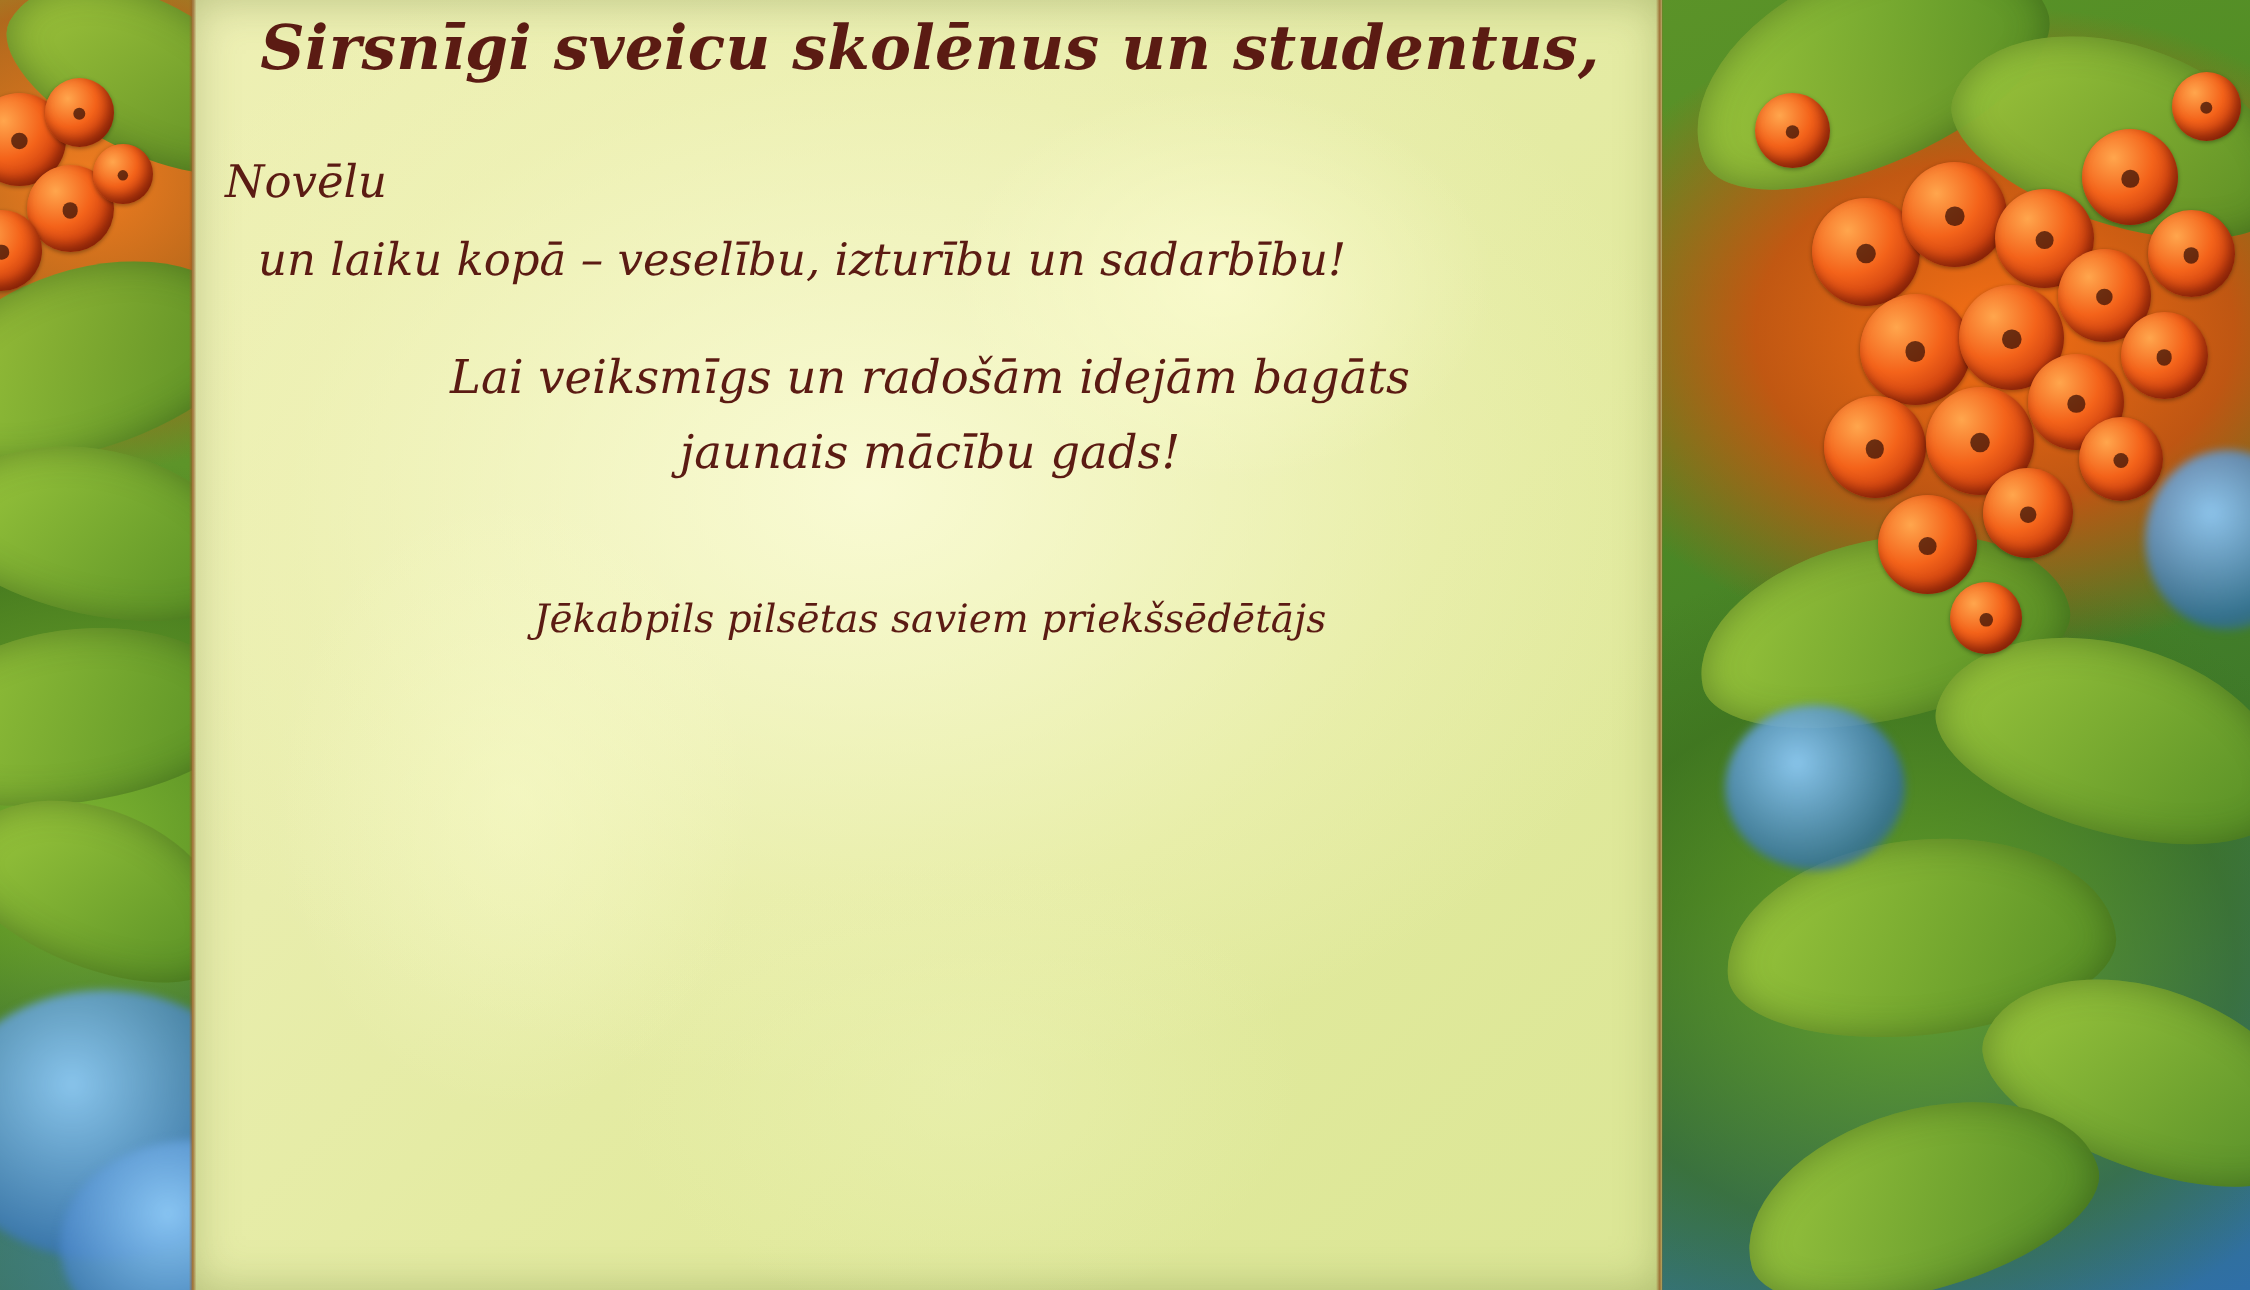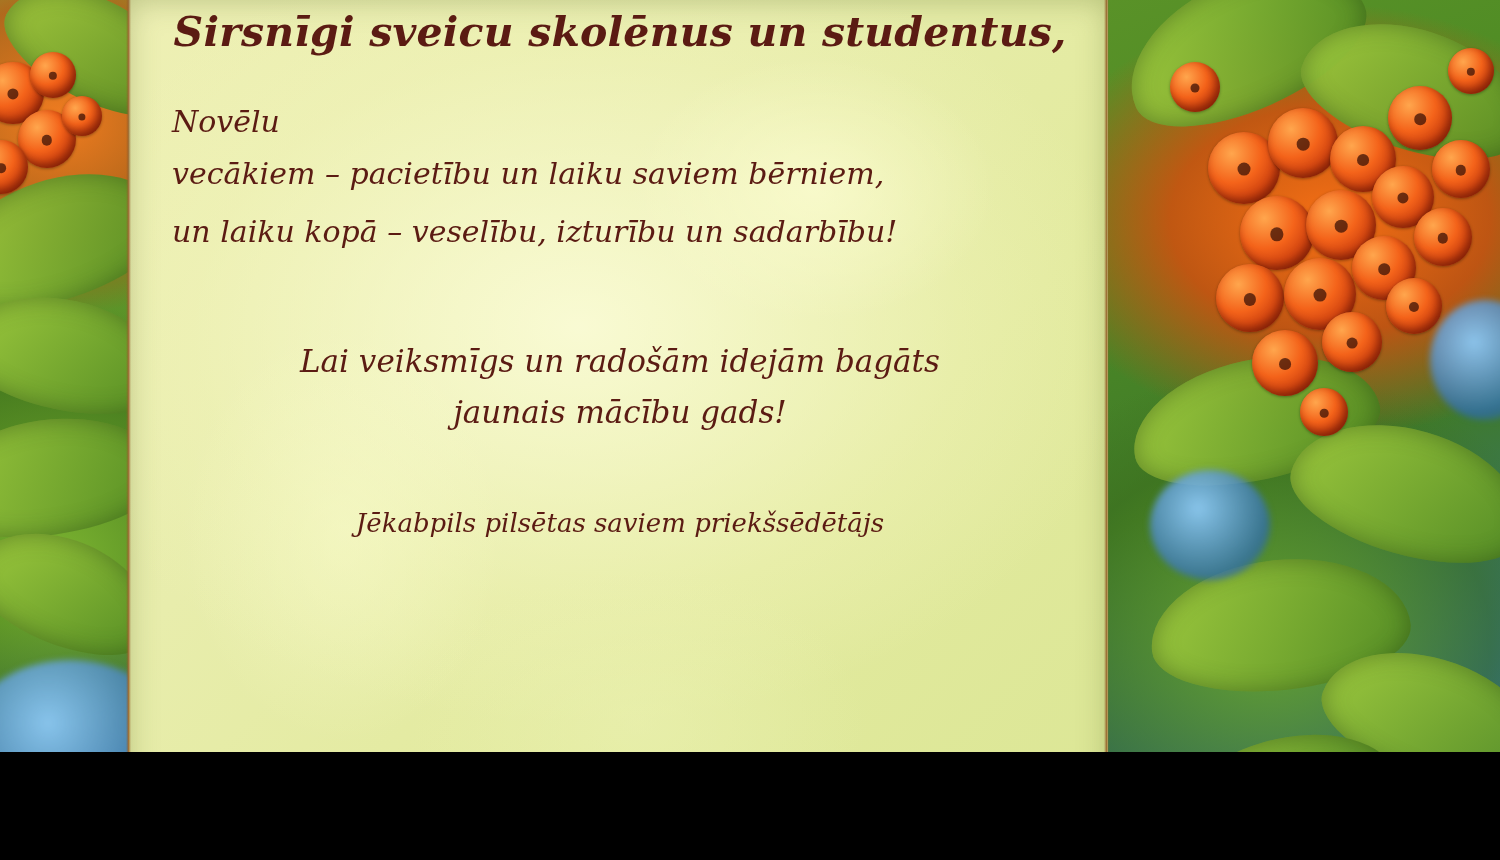--- a/index.html
+++ b/index.html
@@ -3,21 +3,21 @@
 <meta charset="utf-8">
 <style>
   html, body {
     margin: 0;
     padding: 0;
     background: #000;
   }
   #card {
     position: relative;
     width: 1500px;
-    height: 752px;
+    height: 860px;
     overflow: hidden;
     font-family: "DejaVu Serif", serif;
   }
 
   
   .bg-base {
     position: absolute;
     inset: 0;
     background:
       radial-gradient(ellipse 420px 300px at 1330px 220px, rgba(255,110,20,.95) 0%, rgba(230,70,12,.75) 38%, rgba(120,45,10,0) 72%),
@@ -103,41 +103,40 @@
     font-size: 41px;
     line-height: 1.47;
     letter-spacing: .2px;
     padding-top: 2px;
     color: #5b1b13;
   }
   .wish-intro {
     font-style: italic;
     font-size: 30px;
     margin-top: 42px;
-    margin-left: 22px;
     color: #5b1b13;
   }
   .wish-list {
     list-style: none;
     margin: 6px 0 0 0;
     padding: 0 0 0 22px;
   }
   .wish-list li {
     font-style: italic;
     font-size: 30px;
     line-height: 1.92;
     white-space: nowrap;
     color: #5b1b13;
   }
   .closing {
     text-align: center;
     font-style: italic;
     font-size: 31px;
     line-height: 1.62;
-    margin-top: 76px;
+    margin-top: 24px;
     color: #5b1b13;
   }
   .signature {
     text-align: center;
     font-style: italic;
     font-size: 26px;
     line-height: 1.55;
     margin-top: 66px;
     color: #5b1b13;
   }
@@ -201,21 +200,20 @@
 
   <div class="content">
 
     <div class="headline">
       <div>Sirsnīgi sveicu skolēnus un studentus,</div>
     </div>
 
     <div class="wish-intro">Novēlu</div>
 
     <ul class="wish-list">
-      <li>vecākiem – pacietību un laiku saviem bērniem,</li>
       <li>un laiku kopā – veselību, izturību un sadarbību!</li>
     </ul>
 
     <div class="closing">
       <div>Lai veiksmīgs un radošām idejām bagāts</div>
       <div>jaunais mācību gads!</div>
     </div>
 
     <div class="signature">
       <div>Jēkabpils pilsētas saviem priekšsēdētājs</div>

